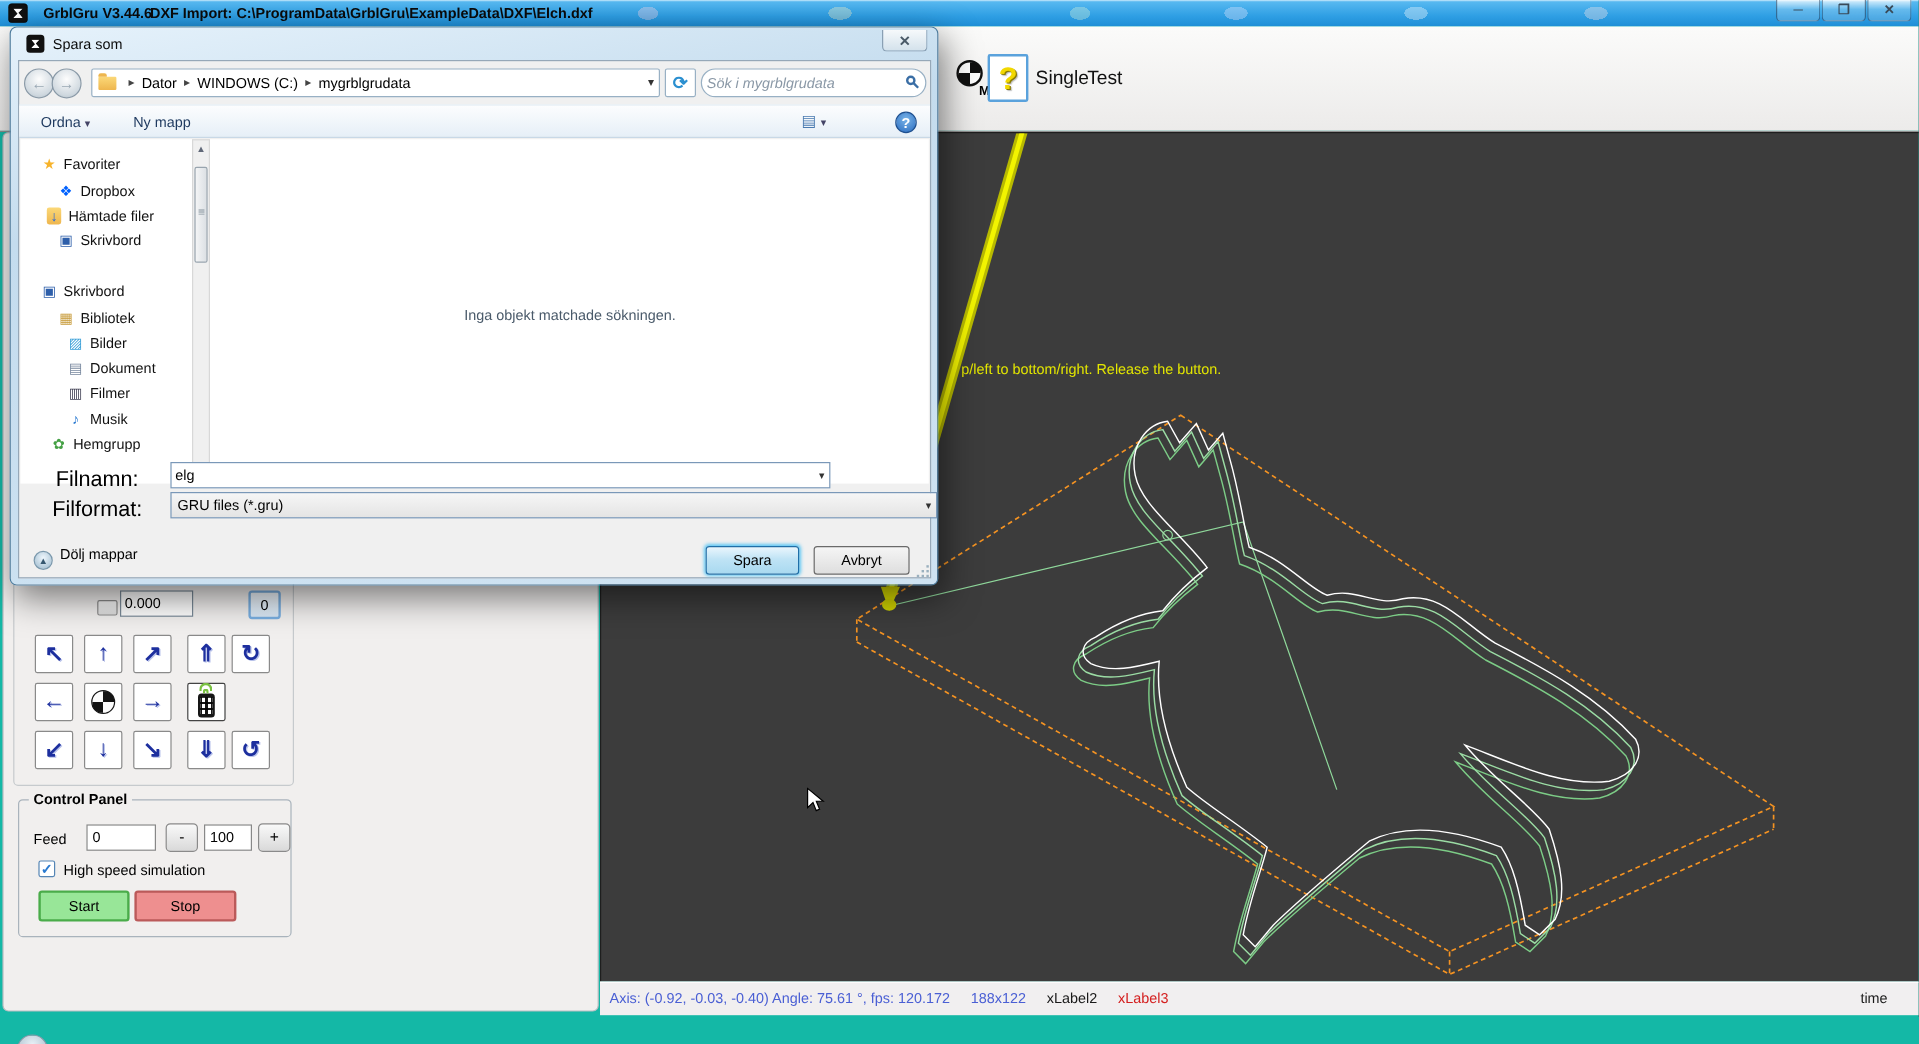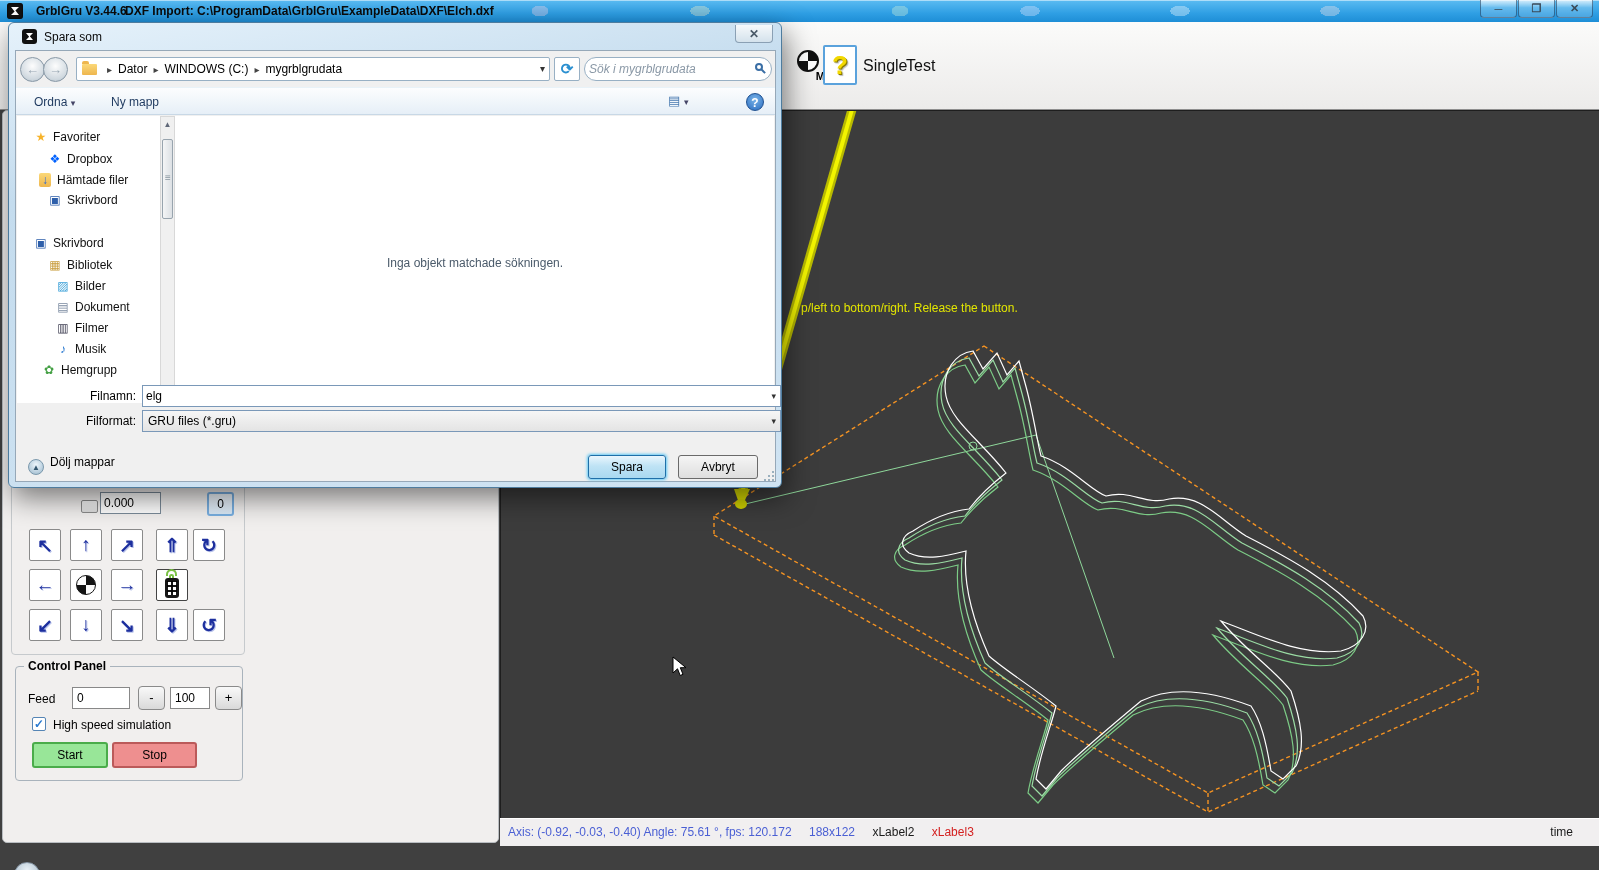--- a/index.html
+++ b/index.html
@@ -1,17 +1,17 @@
 <!DOCTYPE html>
 <html><head>
 <meta charset="utf-8">
 <style>
   *{margin:0;padding:0;box-sizing:border-box}
   body{background:#555;font-family:"Liberation Sans",sans-serif;font-size:12px;color:#000}
-  .app{position:relative;width:1599px;height:870px;background:#404040;overflow:hidden}
+  .app{position:relative;width:1599px;height:870px;background:#14b8a6;overflow:hidden}
 
   
   .titlebar{position:absolute;left:0;top:0;width:1599px;height:22px;
     background:linear-gradient(#5cbcf2,#2f9fe4 60%,#1e8ed6);
     box-shadow:inset 0 1px 0 rgba(255,255,255,.5)}
   .titlebar .ghosts{position:absolute;inset:0;opacity:.35;pointer-events:none;
     background:
       radial-gradient(14px 9px at 540px 11px, #ffd6e8 60%, transparent 61%),
       radial-gradient(16px 9px at 700px 11px, #fff6c8 60%, transparent 61%),
       radial-gradient(14px 9px at 900px 11px, #d8f4d8 60%, transparent 61%),
@@ -160,22 +160,22 @@
     background:linear-gradient(90deg,#f4f5f6,#dce0e4)}
   .vthumb::after{content:"≡";position:absolute;left:2px;top:32px;color:#8a96a0;font-size:10px}
 
   .lhead{position:absolute;left:159px;top:0;width:598px;height:19px;background:#fff;border-bottom:1px solid #e4ecf4;
     color:#1f3c64;font-size:12px}
   .lhead .col{position:absolute;top:3px;white-space:nowrap}
   .colsep{position:absolute;top:0;width:1px;height:19px;background:#e0e8f0}
   .sortmark{position:absolute;left:295px;top:0px;color:#6888a8;font-size:8px}
   .emptymsg{position:absolute;left:159px;top:140px;width:598px;text-align:center;color:#4a5a6a;font-size:12px}
 
-  .frow-label{position:absolute;text-align:right;width:110px;font-size:12px}
-  .combo{position:absolute;left:126px;width:639px;height:22px;background:#fff;border:1px solid #7a98b8}
+  .frow-label{position:absolute;text-align:center;width:110px;font-size:18px}
+  .combo{position:absolute;left:126px;width:550px;height:22px;background:#fff;border:1px solid #7a98b8}
   .combo input{position:absolute;left:3px;top:2px;width:600px;height:16px;border:none;outline:none;
     font-family:"Liberation Sans",sans-serif;font-size:12px;background:transparent}
   .combo .arrow, .select .arrow{position:absolute;right:4px;top:5px;font-size:9px;color:#333}
   .select{position:absolute;left:126px;width:639px;height:22px;border:1px solid #7a98b8;
     background:linear-gradient(#f6f6f6,#e4e4e4);font-size:12px;padding:3px 5px}
   .hideflds{position:absolute;left:12px;top:404px;height:18px;white-space:nowrap;font-size:12px}
   .hideflds .circ{display:inline-block;width:16px;height:16px;border-radius:50%;vertical-align:-4px;margin-right:6px;
     background:radial-gradient(circle at 50% 35%,#eef6fc,#9ab8cc);border:1px solid #7a98ac;
     color:#35576f;font-size:8px;text-align:center;line-height:15px}
   .savebtn{position:absolute;left:572px;top:404px;width:78px;height:24px;border:1px solid #1f6fa8;border-radius:3px;

